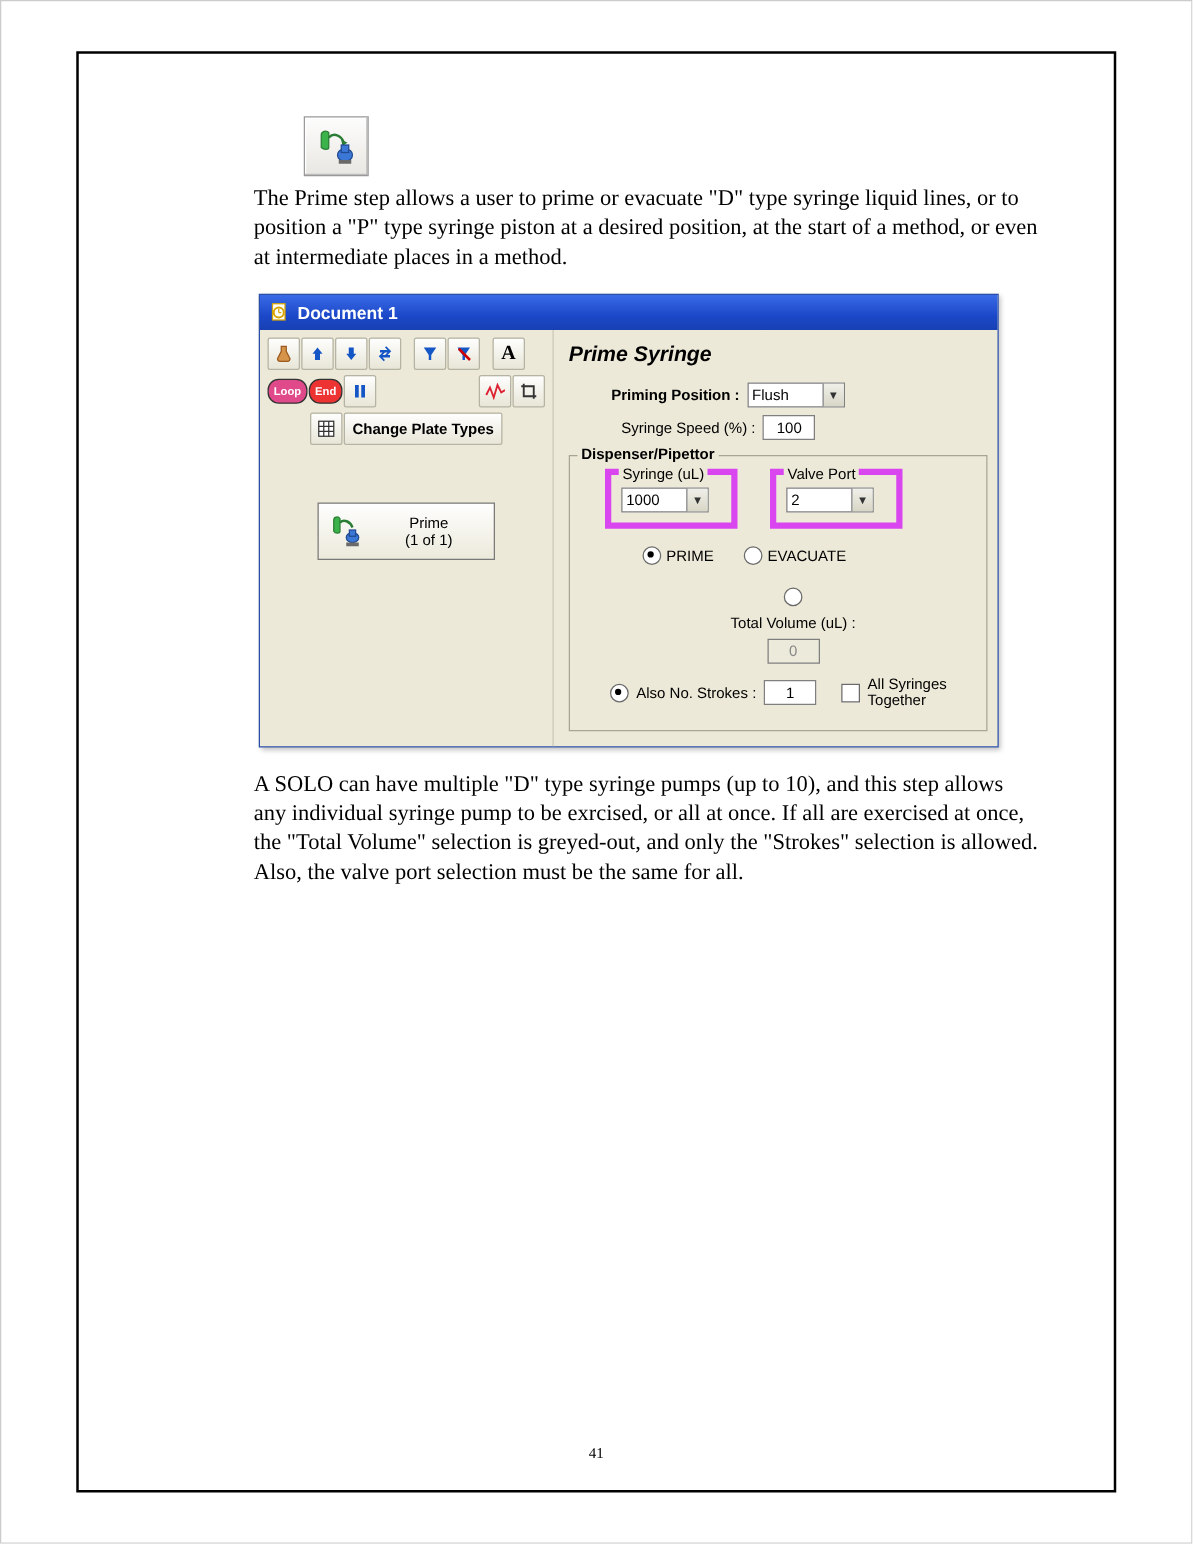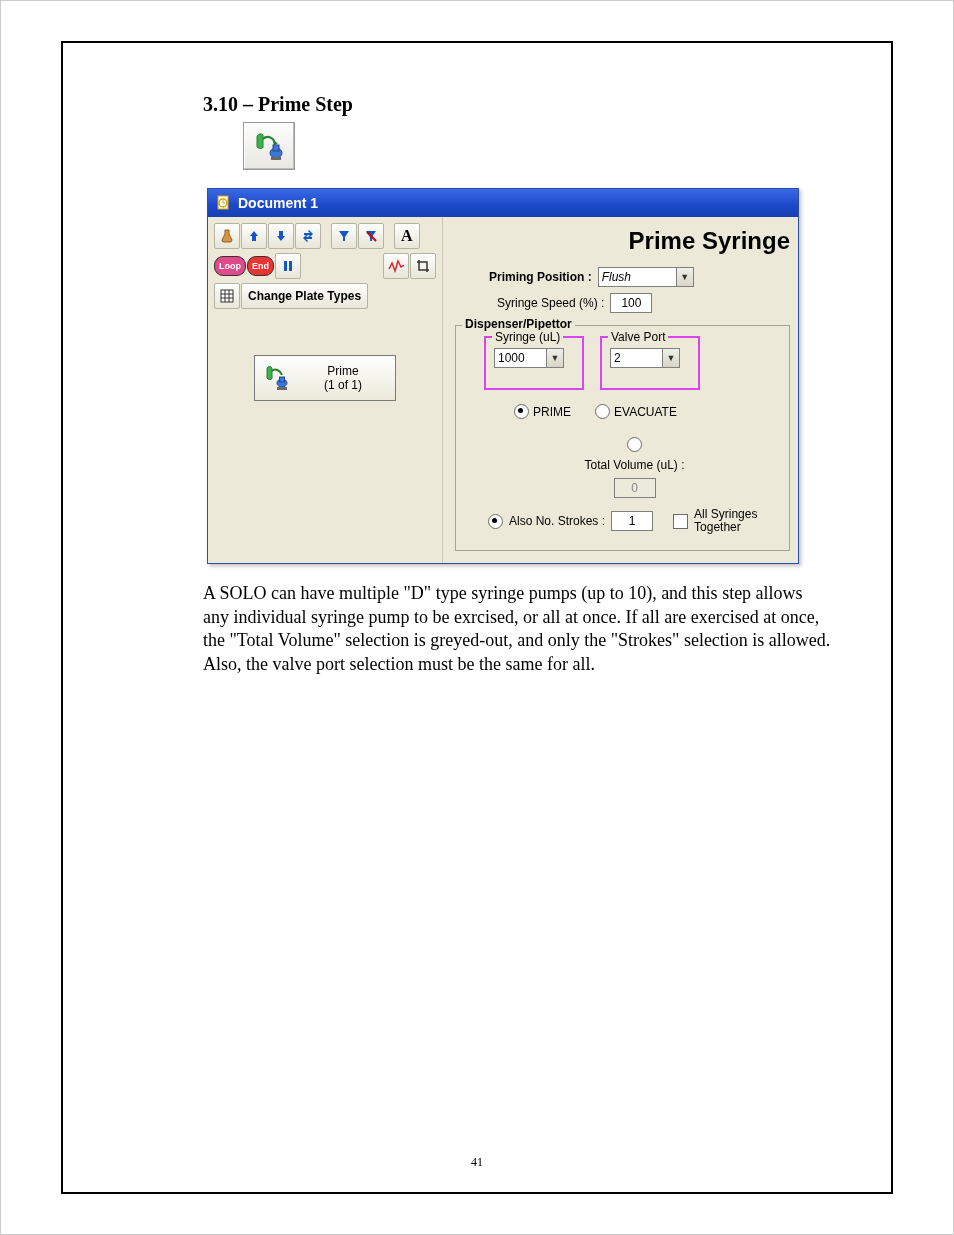--- a/index.html
+++ b/index.html
@@ -154,24 +154,25 @@
   .step-card .step-text {
     text-align: center;
     font-size: 12px;
     line-height: 1.2;
     flex: 1;
   }
 
   
   .panel-title {
     font-weight: bold;
-    font-size: 24px;
-    text-align: right;
+    font-size: 17px;
+    text-align: left;
     margin: 4px 0 12px;
     font-family: Arial, sans-serif;
+    font-style: italic;
   }
   .row {
     display: flex;
     align-items: center;
     gap: 6px;
     margin-bottom: 6px;
     padding-left: 24px;
   }
   .row .lbl { font-size: 12px; white-space: nowrap; }
   .row .lbl.bold { font-weight: bold; font-family: Arial, sans-serif; }
@@ -208,25 +209,25 @@
     position: absolute;
     top: -9px;
     left: 6px;
     background: #ece9d8;
     padding: 0 3px;
     font-weight: bold;
     font-size: 12px;
     font-family: Liberation Sans, sans-serif;
   }
   .subgroup {
-    border: 2px solid #d946ef;
+    border: 5px solid #d946ef;
     position: relative;
-    padding: 10px 8px 20px 8px;
+    padding: 10px 8px 8px 8px;
     display: inline-block;
-    margin-right: 16px;
+    margin-right: 26px;
     min-width: 80px;
   }
   .subgroup > .legend {
     position: absolute;
     top: -8px; left: 6px;
     background: #ece9d8;
     padding: 0 3px;
     font-size: 12px;
   }
 
@@ -259,33 +260,33 @@
     text-align: center;
     font-size: 12px;
   }
 </style>
 </head>
 <body>
 
 <div class="sheet">
   <div class="inner-frame">
 
-    <div class="heading">3.10 – Prime Step</div>
 
     <div class="prime-step-icon">
       <svg width="32" height="30" viewBox="0 0 32 30">
         <path d="M4 6 C4 3 8 2 10 4 L10 16 C10 18 6 18 4 16 Z" fill="#3bb24a" stroke="#2a7d34" stroke-width="1"></path>
         <path d="M10 8 C14 4 20 6 22 12" fill="none" stroke="#2a7d34" stroke-width="2"></path>
         <polygon points="20,10 25,12 21,15" fill="#2a7d34"></polygon>
         <ellipse cx="23" cy="22" rx="6" ry="5" fill="#3a77d6" stroke="#224a8f"></ellipse>
         <rect x="20" y="14" width="6" height="6" fill="#3a77d6" stroke="#224a8f"></rect>
         <rect x="18" y="26" width="10" height="3" fill="#6a6a6a"></rect>
       </svg>
     </div>
 
+    <p class="para">The Prime step allows a user to prime or evacuate "D" type syringe liquid lines, or to position a "P" type syringe piston at a desired position, at the start of a method, or even at intermediate places in a method.</p>
 
     
     <div class="app-window">
       <div class="titlebar">
         <span class="doc-icon">
           <svg width="16" height="16" viewBox="0 0 16 16">
             <rect x="2" y="1" width="10" height="13" fill="#fff" stroke="#d8a400"></rect>
             <circle cx="7" cy="8" r="4" fill="none" stroke="#d8a400" stroke-width="1.5"></circle>
             <line x1="7" y1="8" x2="7" y2="5" stroke="#d8a400"></line>
             <line x1="7" y1="8" x2="9" y2="8" stroke="#d8a400"></line>
@@ -350,21 +351,21 @@
                   <polyline points="1,10 4,4 7,12 10,2 13,8 16,6" fill="none" stroke="#d23" stroke-width="1.5"></polyline>
                 </svg>
             </span>
             <span class="tbtn">
               <svg width="14" height="14" viewBox="0 0 14 14">
                   <path d="M3 1v10h10M1 3h10v10" fill="none" stroke="#333" stroke-width="1.5"></path>
                 </svg>
             </span>
           </div>
 
-          <div class="tb" style="margin-top:0; ">
+          <div class="tb" style="margin-top:0; justify-content:center;">
             <span class="tbtn">
               <svg width="14" height="14" viewBox="0 0 14 14">
                   <rect x="1" y="1" width="12" height="12" fill="#fff" stroke="#333"></rect>
                   <path d="M1 5h12M1 9h12M5 1v12M9 1v12" stroke="#333"></path>
                 </svg>
             </span>
             <span class="tbtn lbl" style="font-weight:bold;">Change Plate Types</span>
           </div>
 
           <div class="step-card">
@@ -382,21 +383,21 @@
               <span>(1 of 1)</span>
             </span>
           </div>
         </div>
 
         <div class="right-pane">
           <div class="panel-title">Prime Syringe</div>
 
           <div class="row" style="margin-left:10px;">
             <span class="lbl bold">Priming Position :</span>
-            <span class="field combo" style="width:96px;font-style:italic;">
+            <span class="field combo" style="width:78px;">
               <span>Flush</span>
               <span class="arrow">▼</span>
             </span>
           </div>
 
           <div class="row" style="margin-left:18px;">
             <span class="lbl">Syringe Speed (%) :</span>
             <span class="field num">100</span>
           </div>
 

